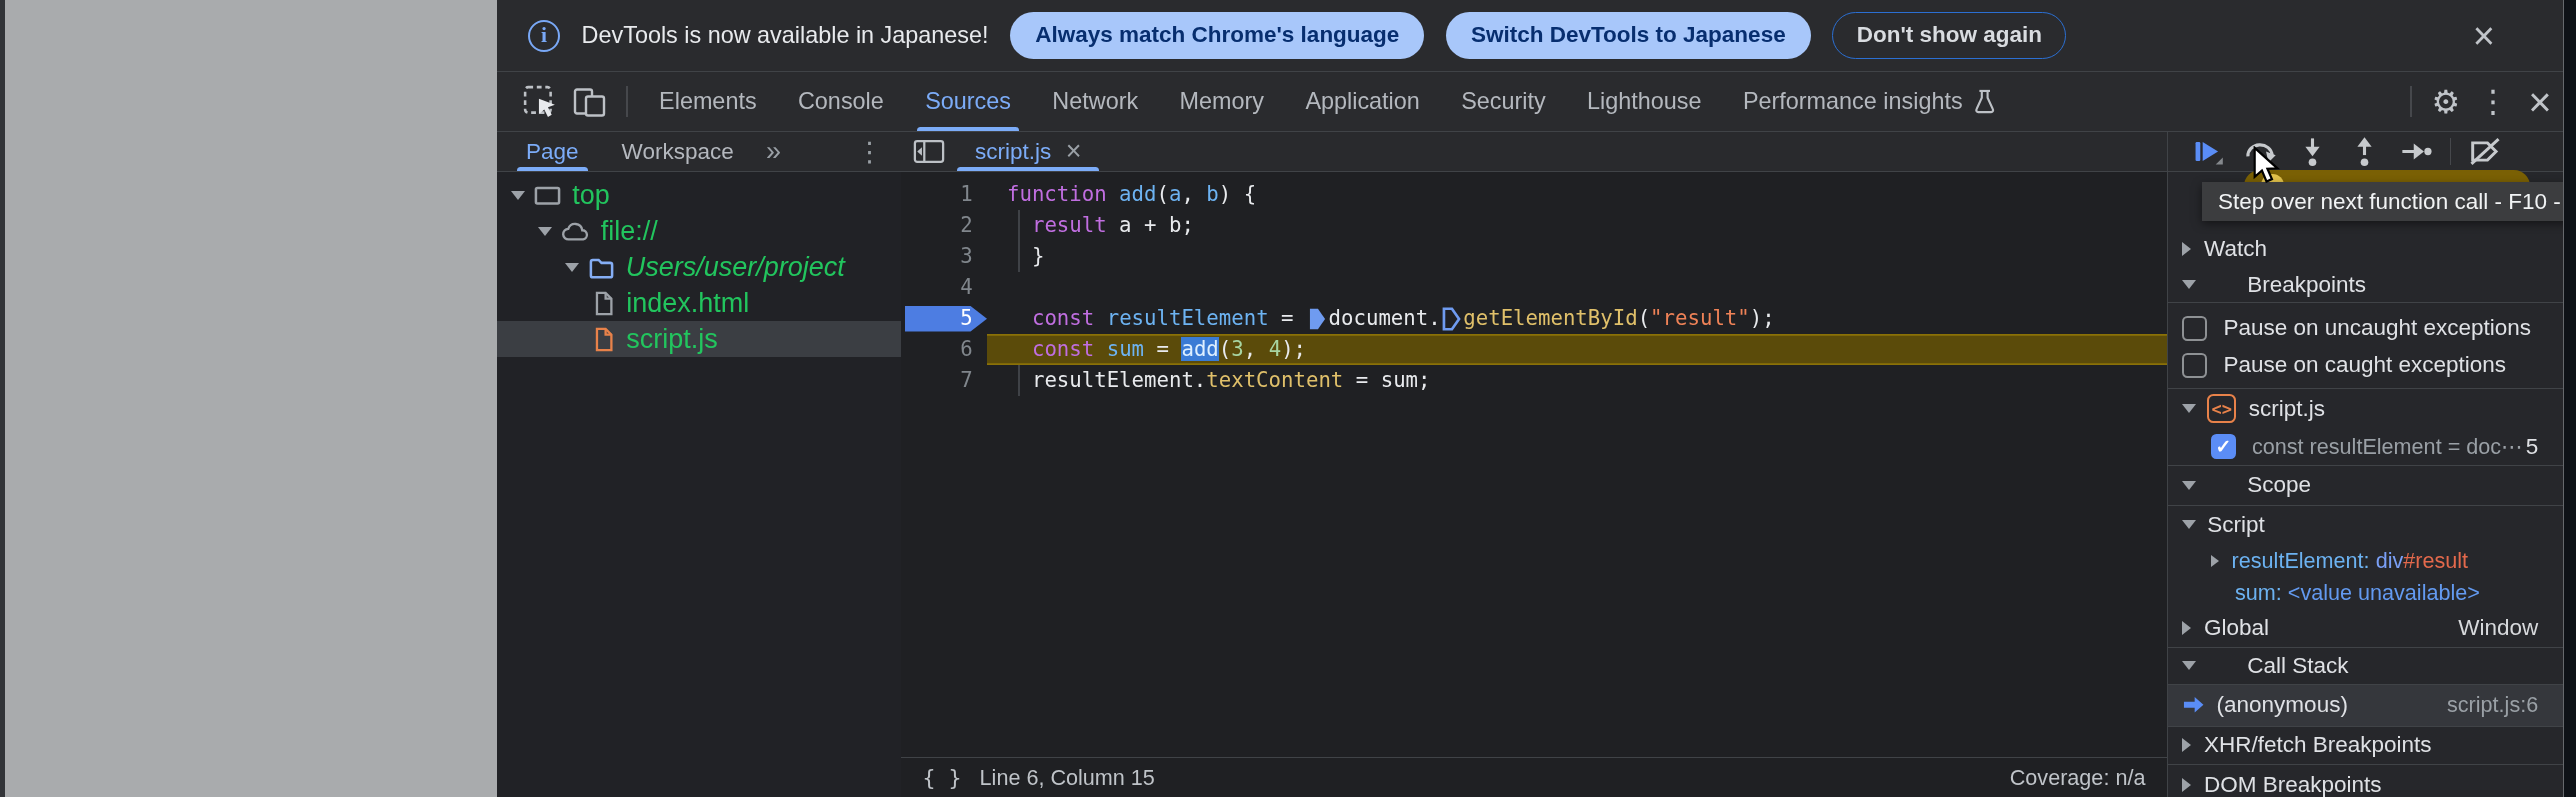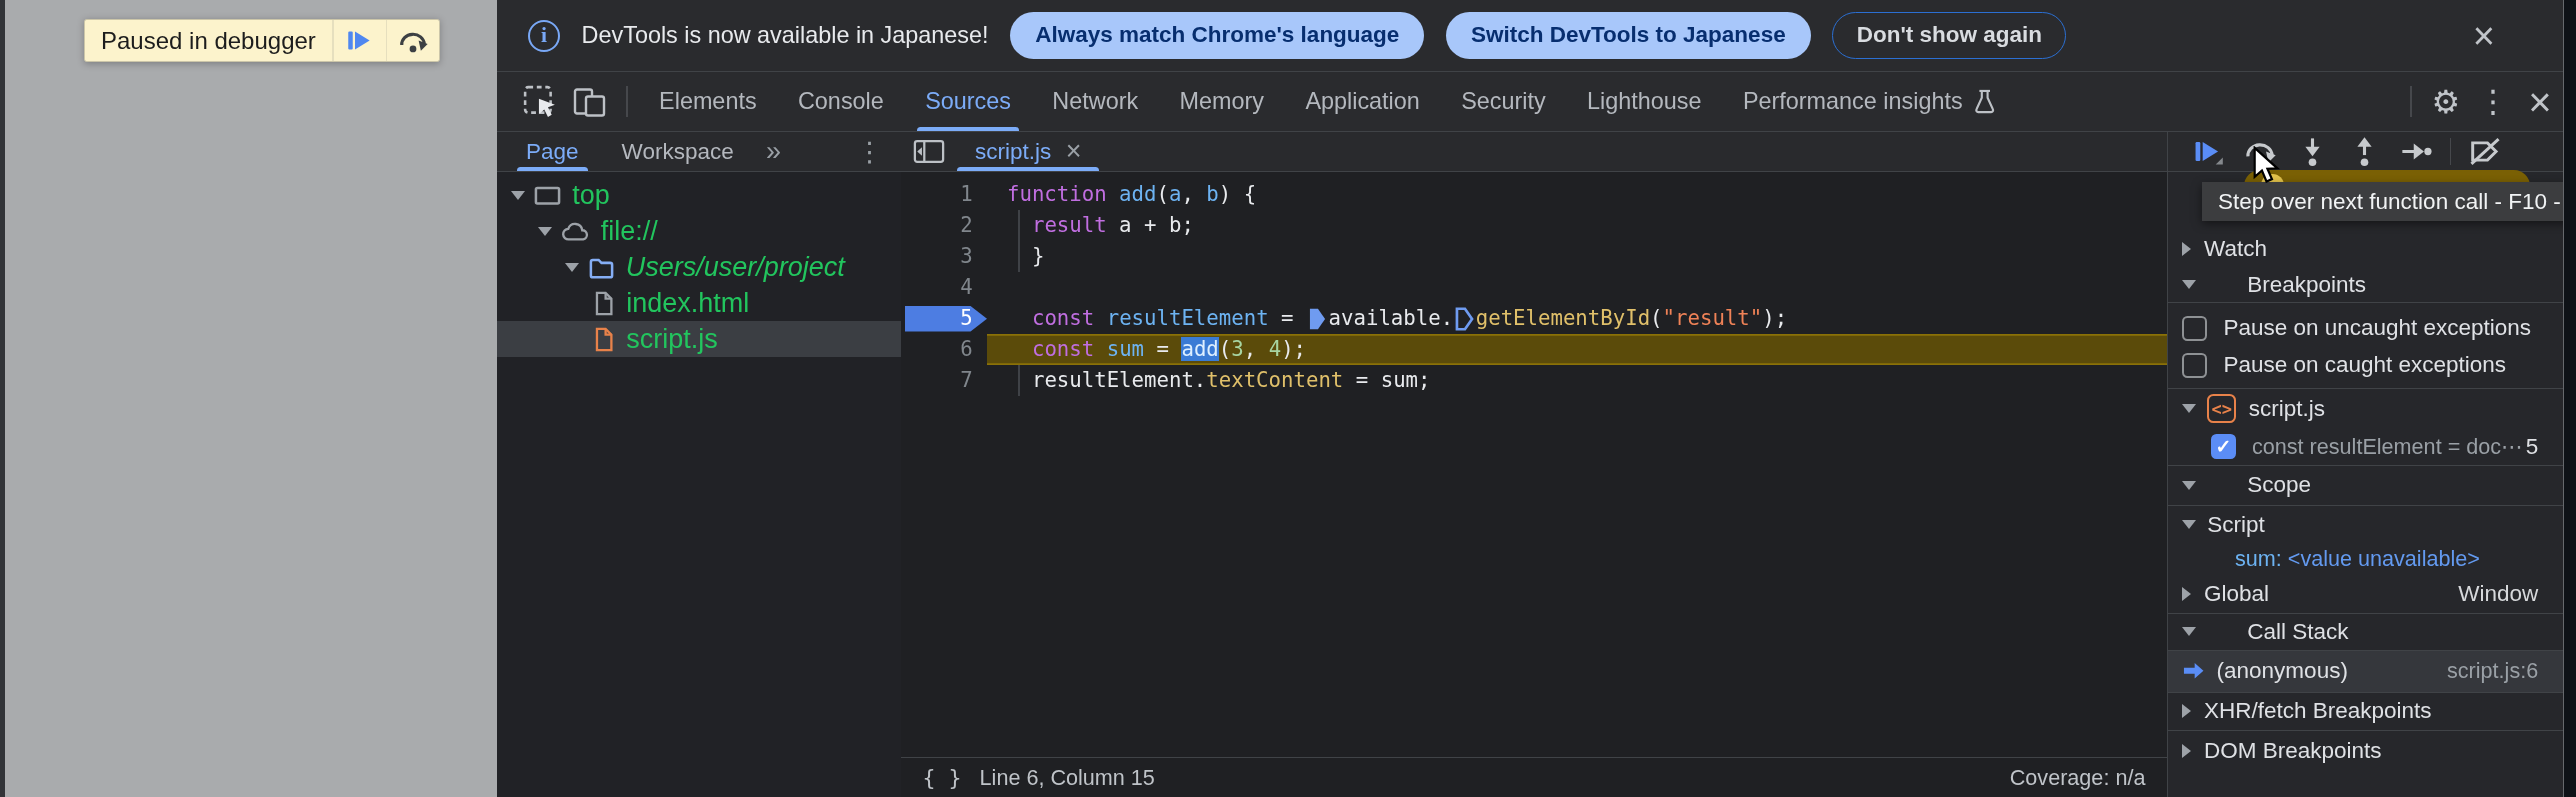--- a/index.html
+++ b/index.html
@@ -135,38 +135,20 @@
 
   .right-edge{position:absolute;right:0;top:0;width:12.6px;height:797px;background:#0e1217;border-left:1.8px solid #66696d;z-index:60;}
 </style>
 </head>
 <body>
 
 <div id="root">
 
   <div class="page-area">
     <div class="left-strip"></div>
-    <div class="paused-banner">
-      <div class="pb-label">Paused in debugger</div>
-      <div class="pb-div"></div>
-      <div class="pb-btn" id="pb-resume">
-          <svg width="31" height="27" viewBox="0 0 26 24">
-            <rect x="3" y="4" width="4" height="16" rx="1" fill="#4f87f0"></rect>
-            <path d="M9 4 L22 12 L9 20 Z" fill="#4f87f0"></path>
-          </svg>
-        </div>
-      <div class="pb-div"></div>
-      <div class="pb-btn" id="pb-step">
-          <svg width="32" height="27" viewBox="0 0 28 24">
-            <path d="M4 16 A 10 9 0 1 1 24 15" fill="none" stroke="#3d4043" stroke-width="2.8"></path>
-            <path d="M19 12 L27 15 L21 21 Z" fill="#3d4043"></path>
-            <circle cx="14" cy="19.5" r="3" fill="#3d4043"></circle>
-          </svg>
-        </div>
-    </div>
   </div>
 
   <div class="devtools">
 
     <div class="notif">
       <div class="info-i">i</div>
       <div class="notif-msg">DevTools is now available in Japanese!</div>
       <div class="pill">Always match Chrome's language</div>
       <div class="pill">Switch DevTools to Japanese</div>
       <div class="pill outline">Don't show again</div>
@@ -316,21 +298,21 @@
               <div class="ct"><span class="indent-guide"></span><span class="tok-d">  }</span></div>
             </div>
             <div class="crow">
               <div class="gut"><span class="gnum">4</span></div>
               <div class="ct"></div>
             </div>
             <div class="crow bp">
               <div class="gut"><span class="bp-tag"></span><span class="gnum">5</span></div>
               <div class="ct"><span class="tok-d">  </span><span class="tok-kw">const</span><span class="tok-d"> </span><span class="tok-vr">resultElement</span><span class="tok-d"> = </span><span><svg class="mk" viewBox="0 0 21 27">
                     <path d="M2 2 h9 l8 11.5 L11 25 H2 z" fill="#6f9bf0"></path>
-                  </svg></span><span class="tok-d">available.</span><span><svg class="mk" viewBox="0 0 21 27">
+                  </svg></span><span class="tok-d">document.</span><span><svg class="mk" viewBox="0 0 21 27">
                     <path d="M2 2 h9 l8 11.5 L11 25 H2 z" fill="none" stroke="#6f9bf0" stroke-width="3"></path>
                   </svg></span><span class="tok-fn">getElementById</span><span class="tok-d">(</span><span class="tok-st">"result"</span><span class="tok-d">);</span></div>
             </div>
             <div class="crow exec">
               <div class="gut"><span class="gnum">6</span></div>
               <div class="ct"><span class="tok-d">  </span><span class="tok-kw">const</span><span class="tok-d"> </span><span class="tok-vr">sum</span><span class="tok-d"> = </span><span class="tok-sel">add</span><span class="tok-d">(</span><span class="tok-nm">3</span><span class="tok-d">, </span><span class="tok-nm">4</span><span class="tok-d">);</span></div>
             </div>
             <div class="crow">
               <div class="gut"><span class="gnum">7</span></div>
               <div class="ct"><span class="indent-guide"></span><span class="tok-d">  </span><span class="tok-d">resultElement.</span><span class="tok-fn">textContent</span><span class="tok-d"> = sum;</span></div>
@@ -428,20 +410,27 @@
         </div>
 
         <div class="sd-row b-top b-bot" style="height:41px">
           <span class="tri-d2"></span>
           <span>Scope</span>
         </div>
         <div class="sd-row" style="height:38px">
           <span class="tri-d2"></span>
           <span>Script</span>
         </div>
+        <div class="sd-row" style="height:34px;padding-left:43px;font-size:21.6px">
+          <span class="tri-r" style="border-left-width:8px;border-top-width:6.3px;border-bottom-width:6.3px"></span>
+          <span class="sc-name">resultElement:</span>
+          <span>&nbsp;</span>
+          <span class="sc-tag">div</span>
+          <span class="sc-id">#result</span>
+        </div>
         <div class="sd-row" style="height:31px;padding-left:67px;font-size:21.6px">
           <span class="sc-name">sum:</span>
           <span>&nbsp;</span>
           <span class="sc-val">&lt;value unavailable&gt;</span>
         </div>
         <div class="sd-row" style="height:38px">
           <span class="tri-r"></span>
           <span>Global</span>
           <span class="right-val">Window</span>
         </div>

